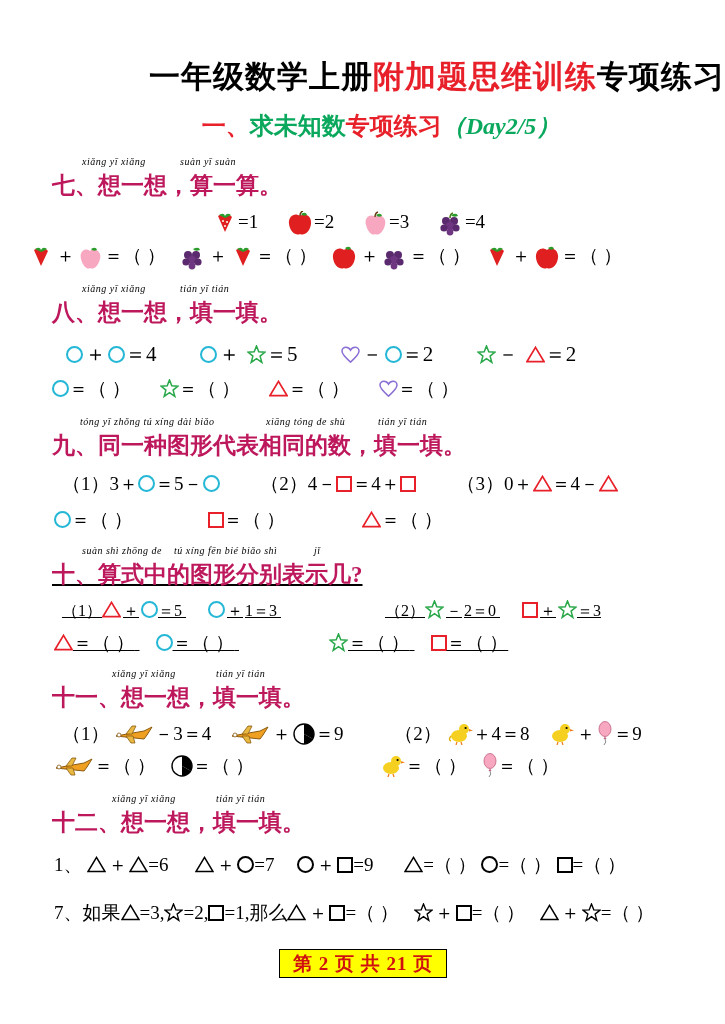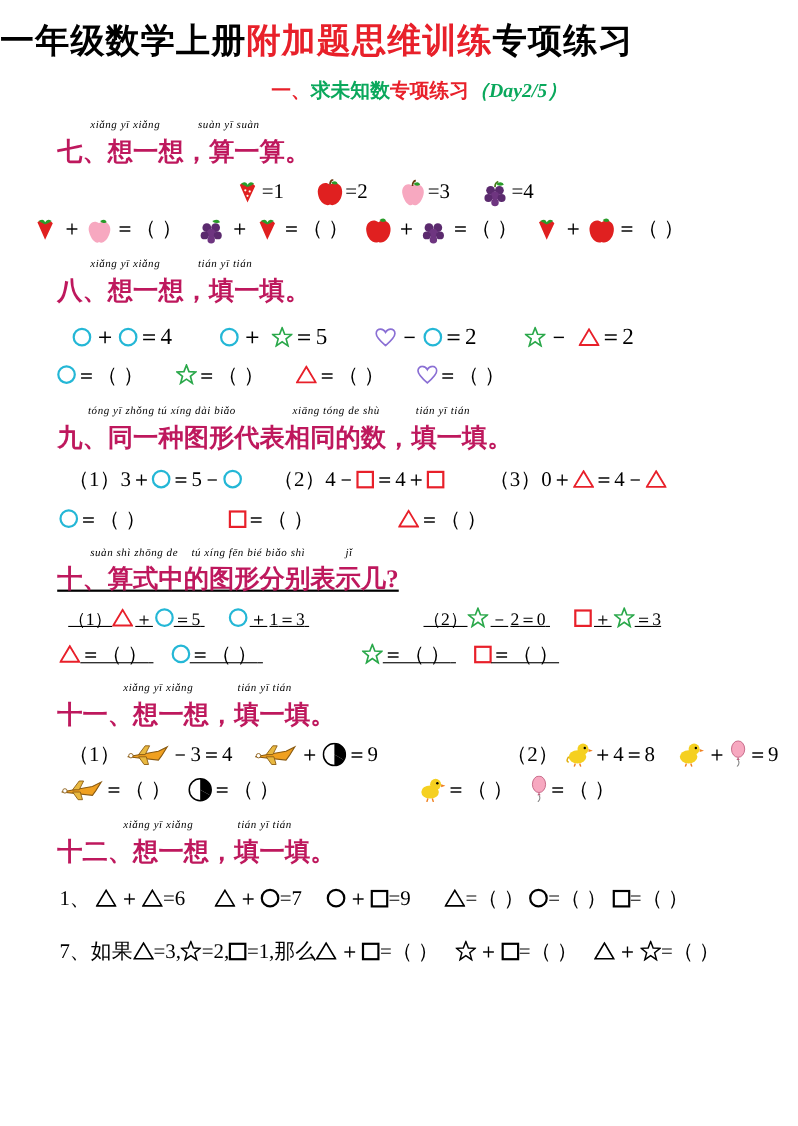--- a/index.html
+++ b/index.html
@@ -10,34 +10,34 @@
     font-family: "Liberation Serif", serif;
   }
   .page {
     position: relative;
     width: 725px; height: 1024px;
     overflow: hidden;
   }
 
   
   .title {
-    text-align: left;
+    text-align: right;
     font-weight: bold;
     font-size: 31px;
     letter-spacing: 1px;
-    margin-top: 16px;
+    margin-top: 56px;
     white-space: nowrap;
   }
   .title .blk { color: #000; }
   .title .red { color: #e8202a; }
 
   .subtitle {
     text-align: center;
     font-weight: bold;
-    font-size: 18px;
+    font-size: 24px;
     margin-top: 12px;
     white-space: nowrap;
     margin-left: 37px;
   }
   .subtitle .green { color: #0aa85c; }
   .subtitle .red { color: #e8202a; }
   .subtitle .day { color: #0aa85c; font-style: italic; font-family: "Liberation Serif", serif; }
 
   
   .sec {
@@ -254,21 +254,21 @@
   </div>
 
   <div class="sec" style="margin-top:14px;">
     <div class="pinyin-row" style="padding-left:28px;">
       <span style="width:186px;">tóng yī zhǒng tú xíng dài biǎo</span><span style="width:112px;">xiāng tóng de shù</span><span style="width:100px;">tián yī tián</span>
     </div>
     <div class="sec-head">九、同一种图形代表相同的数，填一填。</div>
 
     <div class="row" style="margin-top:10px; padding-left:10px; font-size:19px;">
       <span><span>（1）</span><span>3＋</span><span class="circle"></span><span>＝5－</span><span class="circle"></span></span>
-      <span style="margin-left:24px;"><span>（2）</span><span>4－</span><span class="sq"></span><span>＝4＋</span><span class="sq"></span></span>
+      <span style="margin-left:36px;"><span>（2）</span><span>4－</span><span class="sq"></span><span>＝4＋</span><span class="sq"></span></span>
       <span style="margin-left:36px;"><span>（3）</span><span>0＋</span><svg class="tri" viewBox="0 0 20 18">
             <polygon points="10,1.5 19,16.5 1,16.5" fill="none" stroke="#e8202a" stroke-width="1.8"></polygon>
           </svg><span>＝4－</span><svg class="tri" viewBox="0 0 20 18">
             <polygon points="10,1.5 19,16.5 1,16.5" fill="none" stroke="#e8202a" stroke-width="1.8"></polygon>
           </svg></span>
     </div>
 
     <div class="row" style="margin-top:10px; padding-left:2px; font-size:19px;">
       <span><span class="circle"></span><span>＝（          ）</span></span>
       <span style="margin-left:70px;"><span class="sq"></span><span>＝（          ）</span></span>
@@ -327,21 +327,21 @@
         <svg width="40" height="22" viewBox="0 0 40 22" style="vertical-align:-5px;">
           <path d="M2 13 L30 8 L38 4 L33 12 L30 16 Z" fill="#f0a020" stroke="#8a5a10" stroke-width="1"></path>
           <path d="M12 11 L18 3 L22 3 L18 11Z" fill="#e8b840" stroke="#8a5a10" stroke-width=".8"></path>
           <path d="M12 13 L17 20 L21 20 L19 13Z" fill="#e8b840" stroke="#8a5a10" stroke-width=".8"></path>
           <circle cx="5" cy="12" r="2" fill="#fff" stroke="#8a5a10" stroke-width=".8"></circle>
         </svg><span class="eq">＋</span><svg width="22" height="22" viewBox="0 0 22 22" style="vertical-align:-5px;">
           <circle cx="11" cy="11" r="10" fill="#fff" stroke="#000" stroke-width="1.4"></circle>
           <path d="M11 11 L11 1 A10 10 0 0 1 19.6 15.8 Z" fill="#000"></path>
           <path d="M11 11 L19.6 15.8 A10 10 0 0 1 11 21 Z" fill="#000"></path>
         </svg><span>＝9</span></span>
-      <span style="margin-left:112px;"><span>（2）</span>
+      <span style="margin-left:46px;"><span>（2）</span>
         <svg width="26" height="24" viewBox="0 0 26 24" style="vertical-align:-5px;">
           <ellipse cx="12" cy="15" rx="8" ry="6" fill="#f5d020"></ellipse>
           <circle cx="17" cy="8" r="5" fill="#f5d020"></circle>
           <circle cx="18.6" cy="7" r="1.1" fill="#000"></circle>
           <path d="M22 8 L26 9.4 L22 10.6Z" fill="#f08020"></path>
           <path d="M4 15 Q1 19 4 20" stroke="#e0b010" stroke-width="1.4" fill="none"></path>
           <path d="M10 21 L9 24 M14 21 L15 24" stroke="#f08020" stroke-width="1.3"></path>
         </svg><span>＋4</span><span>＝8</span></span>
       <span style="margin-left:14px;">
         <svg width="26" height="24" viewBox="0 0 26 24" style="vertical-align:-5px;">
@@ -424,14 +424,15 @@
           <polygon points="10,1 12.4,7.2 19,7.5 13.8,11.7 15.6,18.3 10,14.4 4.4,18.3 6.2,11.7 1,7.5 7.6,7.2" fill="none" stroke="#000" stroke-width="1.4"></polygon>
         </svg><span class="eq">＋</span><span class="sq sq-blk"></span><span>=（    ）</span>
       <span style="margin-left:10px;"></span><svg class="tri" viewBox="0 0 20 18">
           <polygon points="10,1.5 19,16.5 1,16.5" fill="none" stroke="#000" stroke-width="1.6"></polygon>
         </svg><span class="eq">＋</span><svg class="star" viewBox="0 0 20 20">
           <polygon points="10,1 12.4,7.2 19,7.5 13.8,11.7 15.6,18.3 10,14.4 4.4,18.3 6.2,11.7 1,7.5 7.6,7.2" fill="none" stroke="#000" stroke-width="1.4"></polygon>
         </svg><span>=（    ）</span>
     </div>
   </div>
 
+  <div class="footer">第 2 页 共 21 页</div>
 
 </div>
 
 </body></html>

